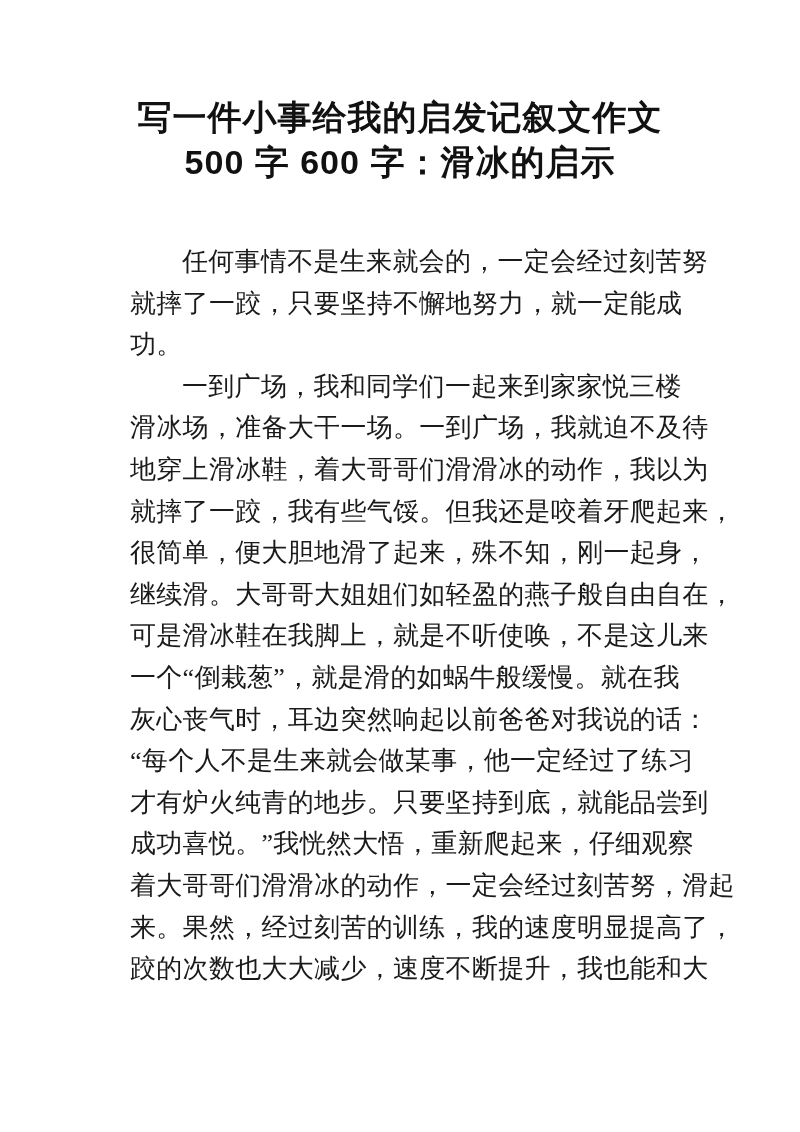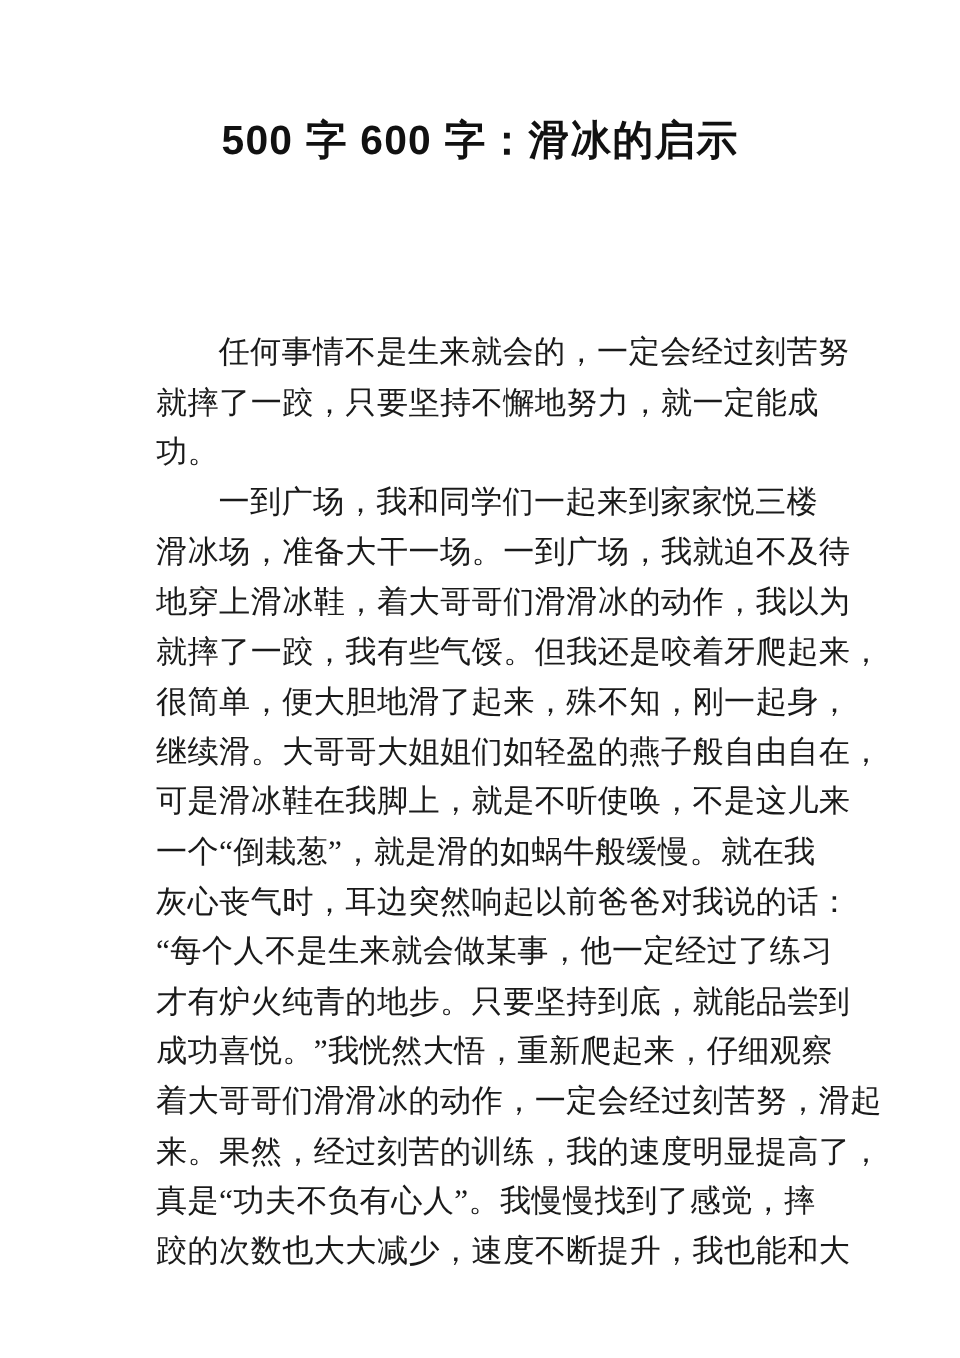--- a/index.html
+++ b/index.html
@@ -29,36 +29,36 @@
   }
   .doc-body {
     position: absolute;
     top: 241px;
     left: 130px;
     width: 640px;
     font-family: "Liberation Serif", "DejaVu Serif", serif;
     font-size: 26px;
     line-height: 41.6px;
     color: #1a1a1a;
-    margin-top: 32px;
   }
   .body-line {
     white-space: pre;
     letter-spacing: 0.3px;
   }
   .body-line.first-line {
     text-indent: 52px;
   }
 </style>
 </head>
 <body>
 
 <div class="page">
 
   <div class="doc-title">
+    <div class="title-line">写一件小事给我的启发记叙文作文</div>
     <div class="title-line">500 字 600 字：滑冰的启示</div>
   </div>
 
   <div class="doc-body">
       <div class="body-line first-line">任何事情不是生来就会的，一定会经过刻苦努</div>
       <div class="body-line">就摔了一跤，只要坚持不懈地努力，就一定能成</div>
       <div class="body-line">功。</div>
       <div class="body-line first-line">一到广场，我和同学们一起来到家家悦三楼</div>
       <div class="body-line">滑冰场，准备大干一场。一到广场，我就迫不及待</div>
       <div class="body-line">地穿上滑冰鞋，着大哥哥们滑滑冰的动作，我以为</div>
@@ -66,17 +66,16 @@
       <div class="body-line">很简单，便大胆地滑了起来，殊不知，刚一起身，</div>
       <div class="body-line">继续滑。大哥哥大姐姐们如轻盈的燕子般自由自在，</div>
       <div class="body-line">可是滑冰鞋在我脚上，就是不听使唤，不是这儿来</div>
       <div class="body-line">一个“倒栽葱”，就是滑的如蜗牛般缓慢。就在我</div>
       <div class="body-line">灰心丧气时，耳边突然响起以前爸爸对我说的话：</div>
       <div class="body-line">“每个人不是生来就会做某事，他一定经过了练习</div>
       <div class="body-line">才有炉火纯青的地步。只要坚持到底，就能品尝到</div>
       <div class="body-line">成功喜悦。”我恍然大悟，重新爬起来，仔细观察</div>
       <div class="body-line">着大哥哥们滑滑冰的动作，一定会经过刻苦努，滑起</div>
       <div class="body-line">来。果然，经过刻苦的训练，我的速度明显提高了，</div>
-      <div class="body-line">真是“功夫不负有心人”。我慢慢找到了感觉，摔</div>
       <div class="body-line">跤的次数也大大减少，速度不断提升，我也能和大</div>
     </div>
 
 </div>
 
 </body></html>

